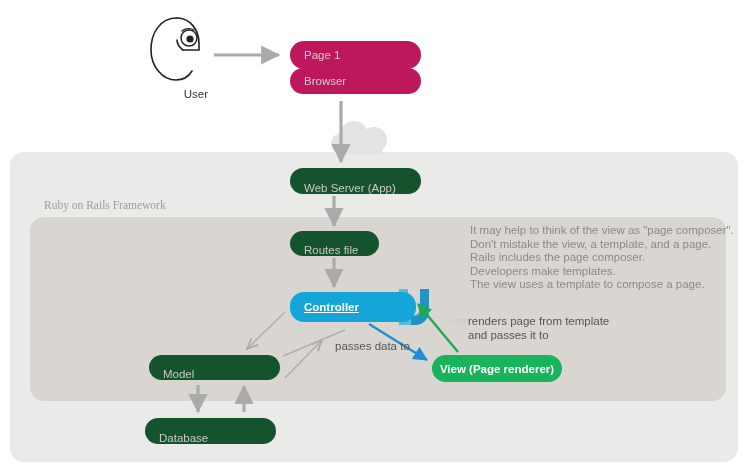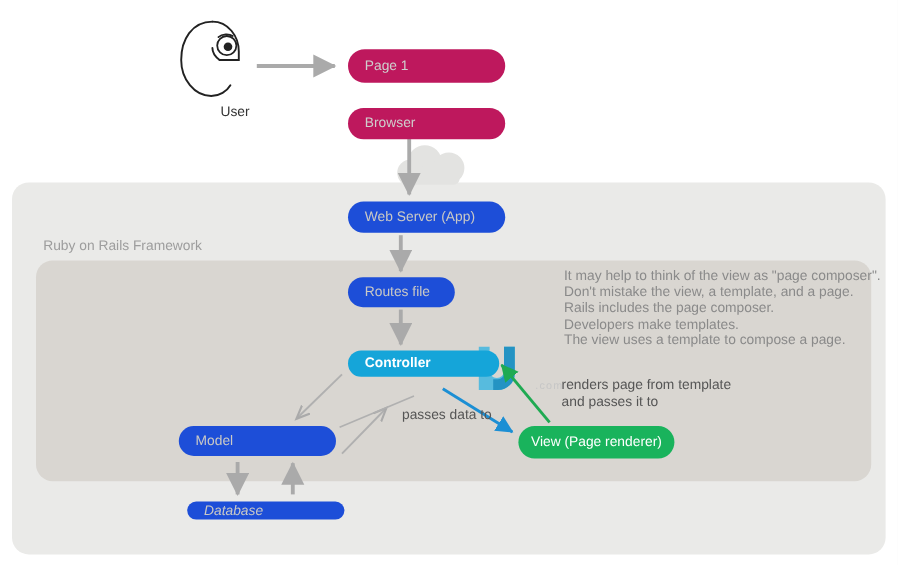--- a/index.html
+++ b/index.html
@@ -36,60 +36,62 @@
     height: 184px;
     background: #d9d6d1;
   }
   .zone-label {
     position: absolute;
     font-size: 11.5px;
     color: #9d9d9d;
     white-space: nowrap;
   }
   #label-remote { left: 40px; top: 134px; }
-  #label-rails  { left: 36px; top: 199px; }
+  #label-rails  { left: 44px; top: 199px; font-family: Liberation Serif, serif; }
 
   
   .pill {
     position: absolute;
     border-radius: 14px;
     display: flex;
     align-items: center;
     box-sizing: border-box;
     padding-left: 14px;
     font-size: 11.5px;
     white-space: nowrap;
   }
   .pill-gray {
     background: #be185d;
     color: #cfcfcd;
   }
   .pill-gray-dark {
-    background: #1d4ed8;
+    background: #14532d;
     color: #cac9c5;
+    align-items: flex-end;
   }
   #box-page1     { left: 290px; top: 41px;  width: 131px; height: 28px; }
-  #box-browser   { left: 290px; top: 90px;  width: 131px; height: 26px; }
+  #box-browser   { left: 290px; top: 68px;  width: 131px; height: 26px; }
   #box-webserver { left: 290px; top: 168px; width: 131px; height: 26px; }
   #box-routes    { left: 290px; top: 231px; width: 89px;  height: 25px; }
   #box-model     { left: 149px; top: 355px; width: 131px; height: 25px; }
-  #box-database  { left: 156px; top: 418px; width: 131px; height: 15px; font-style: italic; }
+  #box-database  { left: 145px; top: 418px; width: 131px; height: 26px; }
 
   #box-controller {
-    left: 290px; top: 292px; width: 126px; height: 22px;
+    left: 290px; top: 292px; width: 126px; height: 30px;
     background: #15a5d9;
     color: #ffffff;
     font-weight: bold;
     font-size: 11.5px;
+    text-decoration: underline;
   }
   #box-view {
     left: 432px; top: 355px; width: 130px; height: 27px;
     background: #19b35c;
     color: #ffffff;
-    font-weight: normal;
+    font-weight: bold;
     font-size: 11.5px;
     justify-content: center;
     padding-left: 0;
   }
 
   
   #user-icon {
     position: absolute;
     left: 146px;
     top: 16px;

